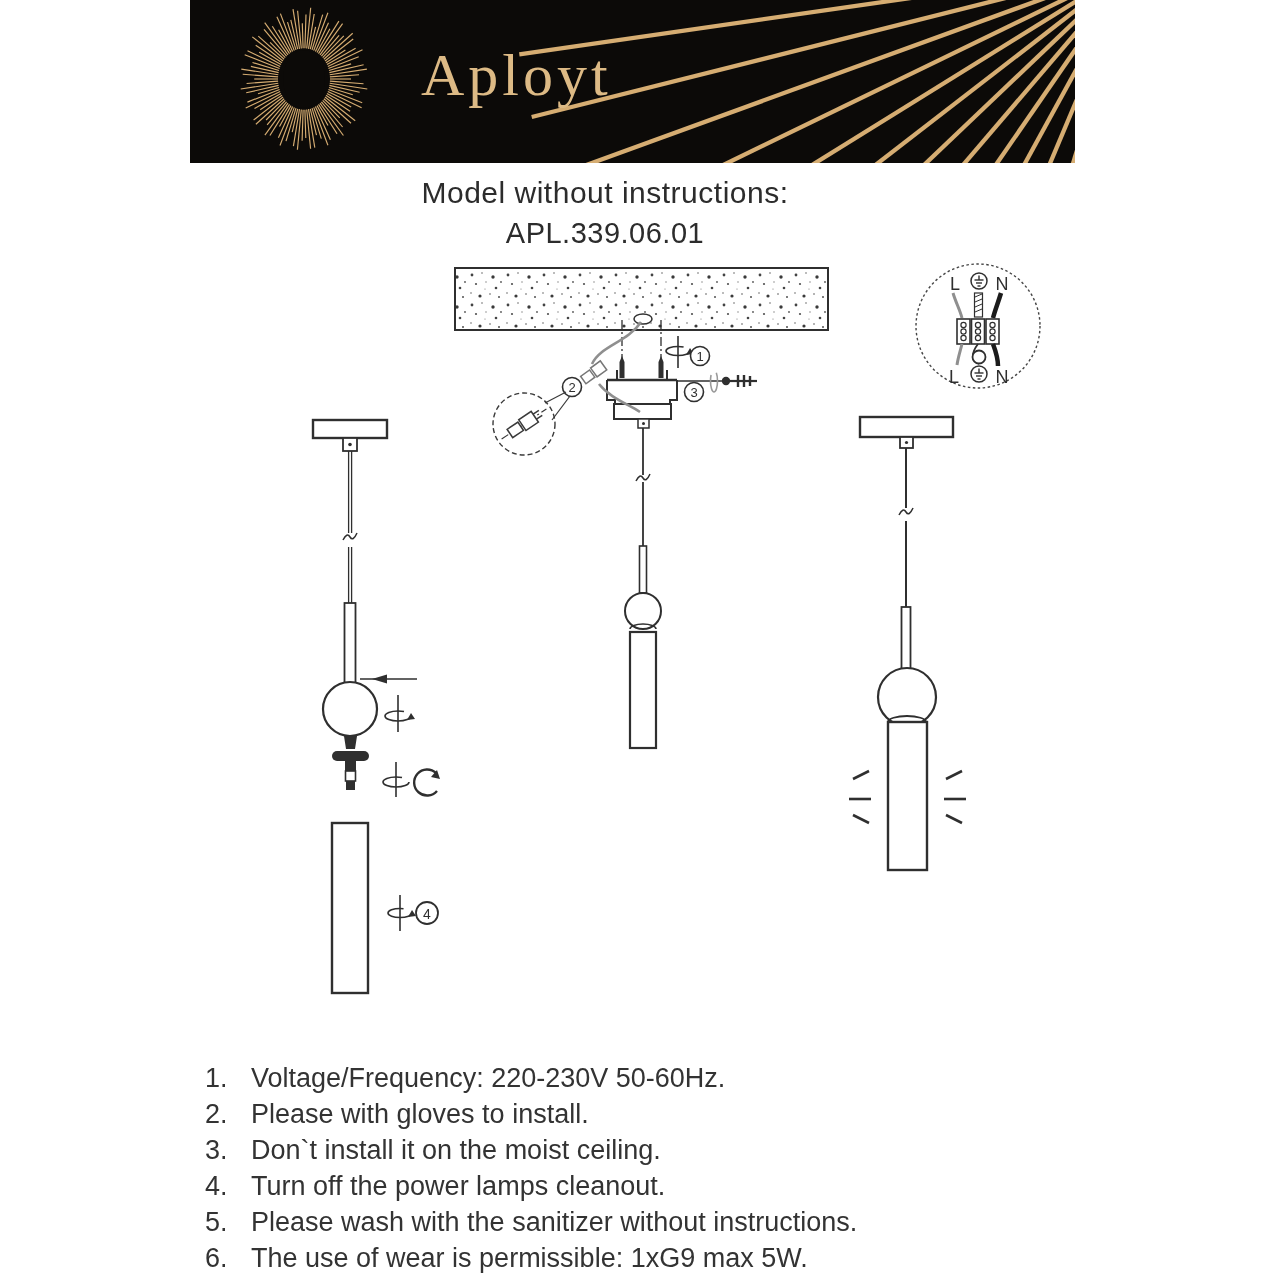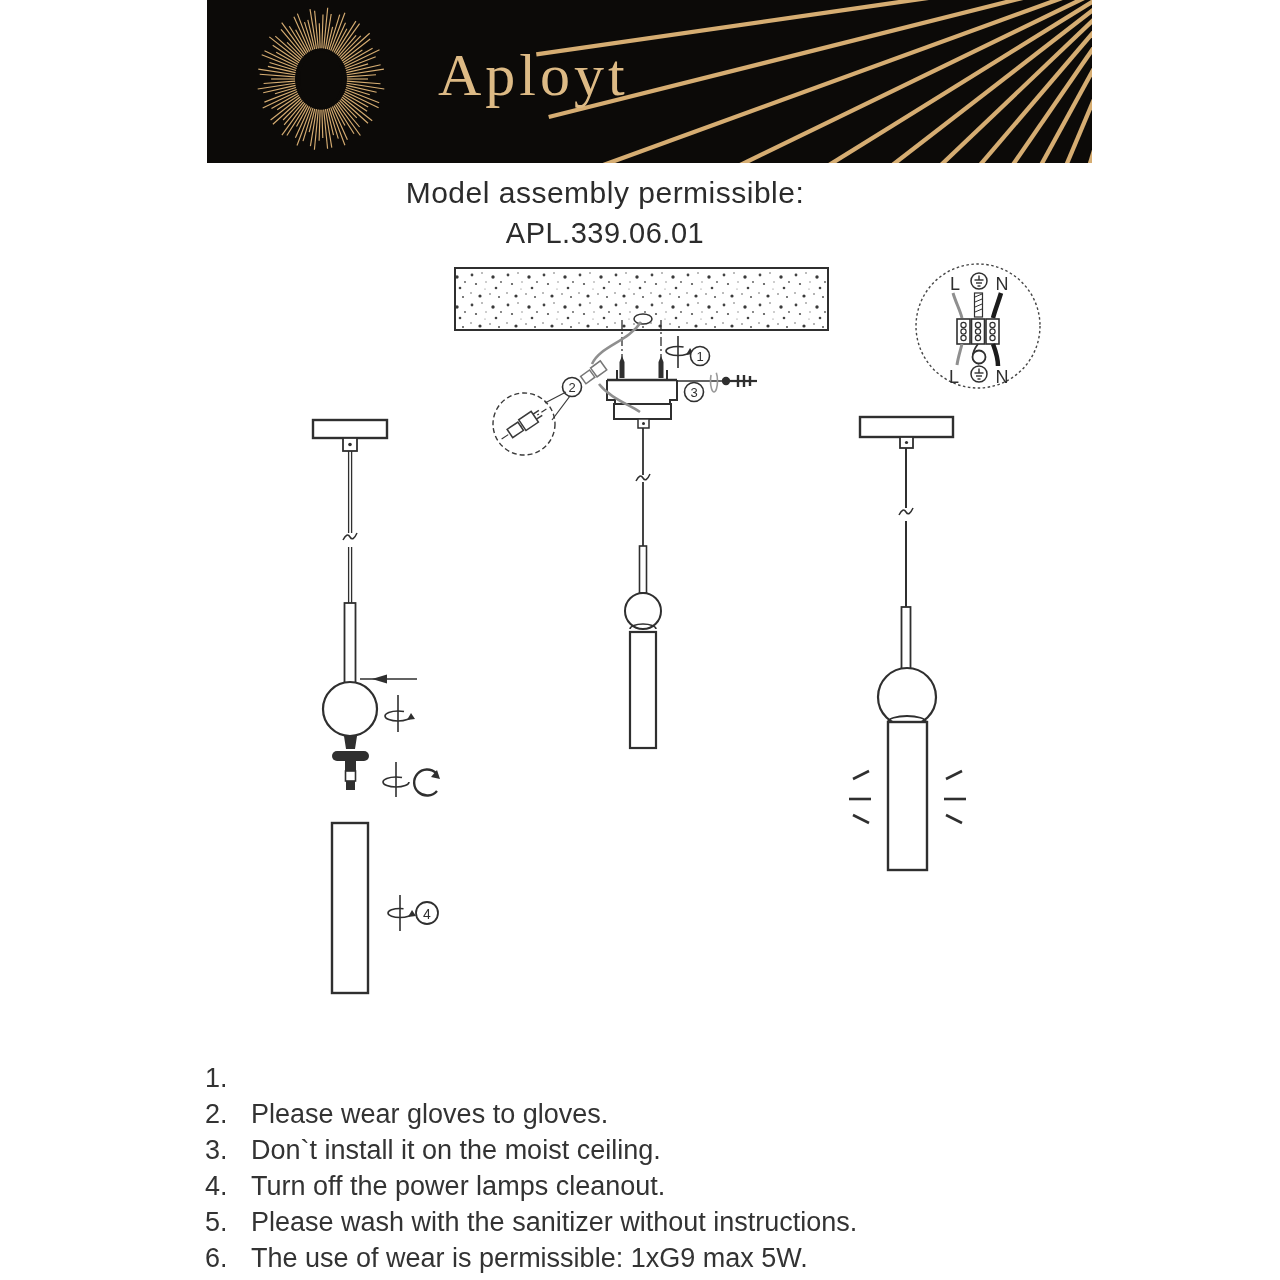--- a/index.html
+++ b/index.html
@@ -2,21 +2,21 @@
 <html><head>
 <meta charset="utf-8">
 <style>
   html,body{margin:0;padding:0;}
   body{
     width:1280px;height:1280px;background:#ffffff;position:relative;
     font-family:"Liberation Sans", sans-serif;overflow:hidden;
   }
   
   .banner{
-    position:absolute;left:207px;top:0;width:885px;height:163px;
+    position:absolute;left:190px;top:0;width:885px;height:163px;
     background:#0c0a08;overflow:hidden;
   }
   .banner svg{position:absolute;left:0;top:0;}
   .brand{
     position:absolute;left:231px;top:40px;
     font-family:"Liberation Serif", serif;
     font-size:60px;font-weight:400;letter-spacing:4px;
     color:#ddba85;line-height:70px;
   }
   
@@ -143,21 +143,21 @@
         <line x1="882.9" y1="-12.1" x2="360.4" y2="178.1" stroke="#d6ad72" stroke-width="4.3"></line>
         <line x1="880.9" y1="-18.4" x2="341.7" y2="117.0" stroke="#d6ad72" stroke-width="4.3"></line>
         <line x1="879.7" y1="-24.9" x2="329.3" y2="54.4" stroke="#d6ad72" stroke-width="4.3"></line>
         <line x1="879.1" y1="-31.4" x2="323.5" y2="-9.1" stroke="#d6ad72" stroke-width="4.3"></line>
       </g>
   </svg>
   <div class="brand">Aployt</div>
 </div>
 
 <div class="title-wrap">
-  <div class="title-line1">Model assembly permissible:</div>
+  <div class="title-line1">Model without instructions:</div>
   <div class="title-line2">APL.339.06.01</div>
 </div>
 
 <svg class="diagram" viewBox="0 0 1280 1280">
   <defs>
     <pattern id="speckle" width="36" height="30" patternUnits="userSpaceOnUse">
       <rect width="36" height="30" fill="#ffffff"></rect>
       <circle cx="4" cy="5" r="1.4" fill="#444"></circle>
       <circle cx="14" cy="3" r="0.8" fill="#666"></circle>
       <circle cx="25" cy="7" r="1.7" fill="#3a3a3a"></circle>
@@ -381,24 +381,25 @@
       <line x1="976" y1="376" x2="982" y2="376" stroke-width="1.4"></line>
       <line x1="977.5" y1="379" x2="980.5" y2="379" stroke-width="1.4"></line>
     </g>
     <text x="1002" y="377" text-anchor="middle" dominant-baseline="central" font-size="18" fill="#2f2f2f">N</text>
   </g>
 </svg>
 
 <div class="instructions">
   <div class="li-row">
     <span class="li-num">1.</span>
+    <span class="li-txt">Voltage/Frequency: 220-230V 50-60Hz.</span>
   </div>
   <div class="li-row">
     <span class="li-num">2.</span>
-    <span class="li-txt">Please wear gloves to gloves.</span>
+    <span class="li-txt">Please with gloves to install.</span>
   </div>
   <div class="li-row">
     <span class="li-num">3.</span>
     <span class="li-txt">Don`t install it on the moist ceiling.</span>
   </div>
   <div class="li-row">
     <span class="li-num">4.</span>
     <span class="li-txt">Turn off the power lamps cleanout.</span>
   </div>
   <div class="li-row">

